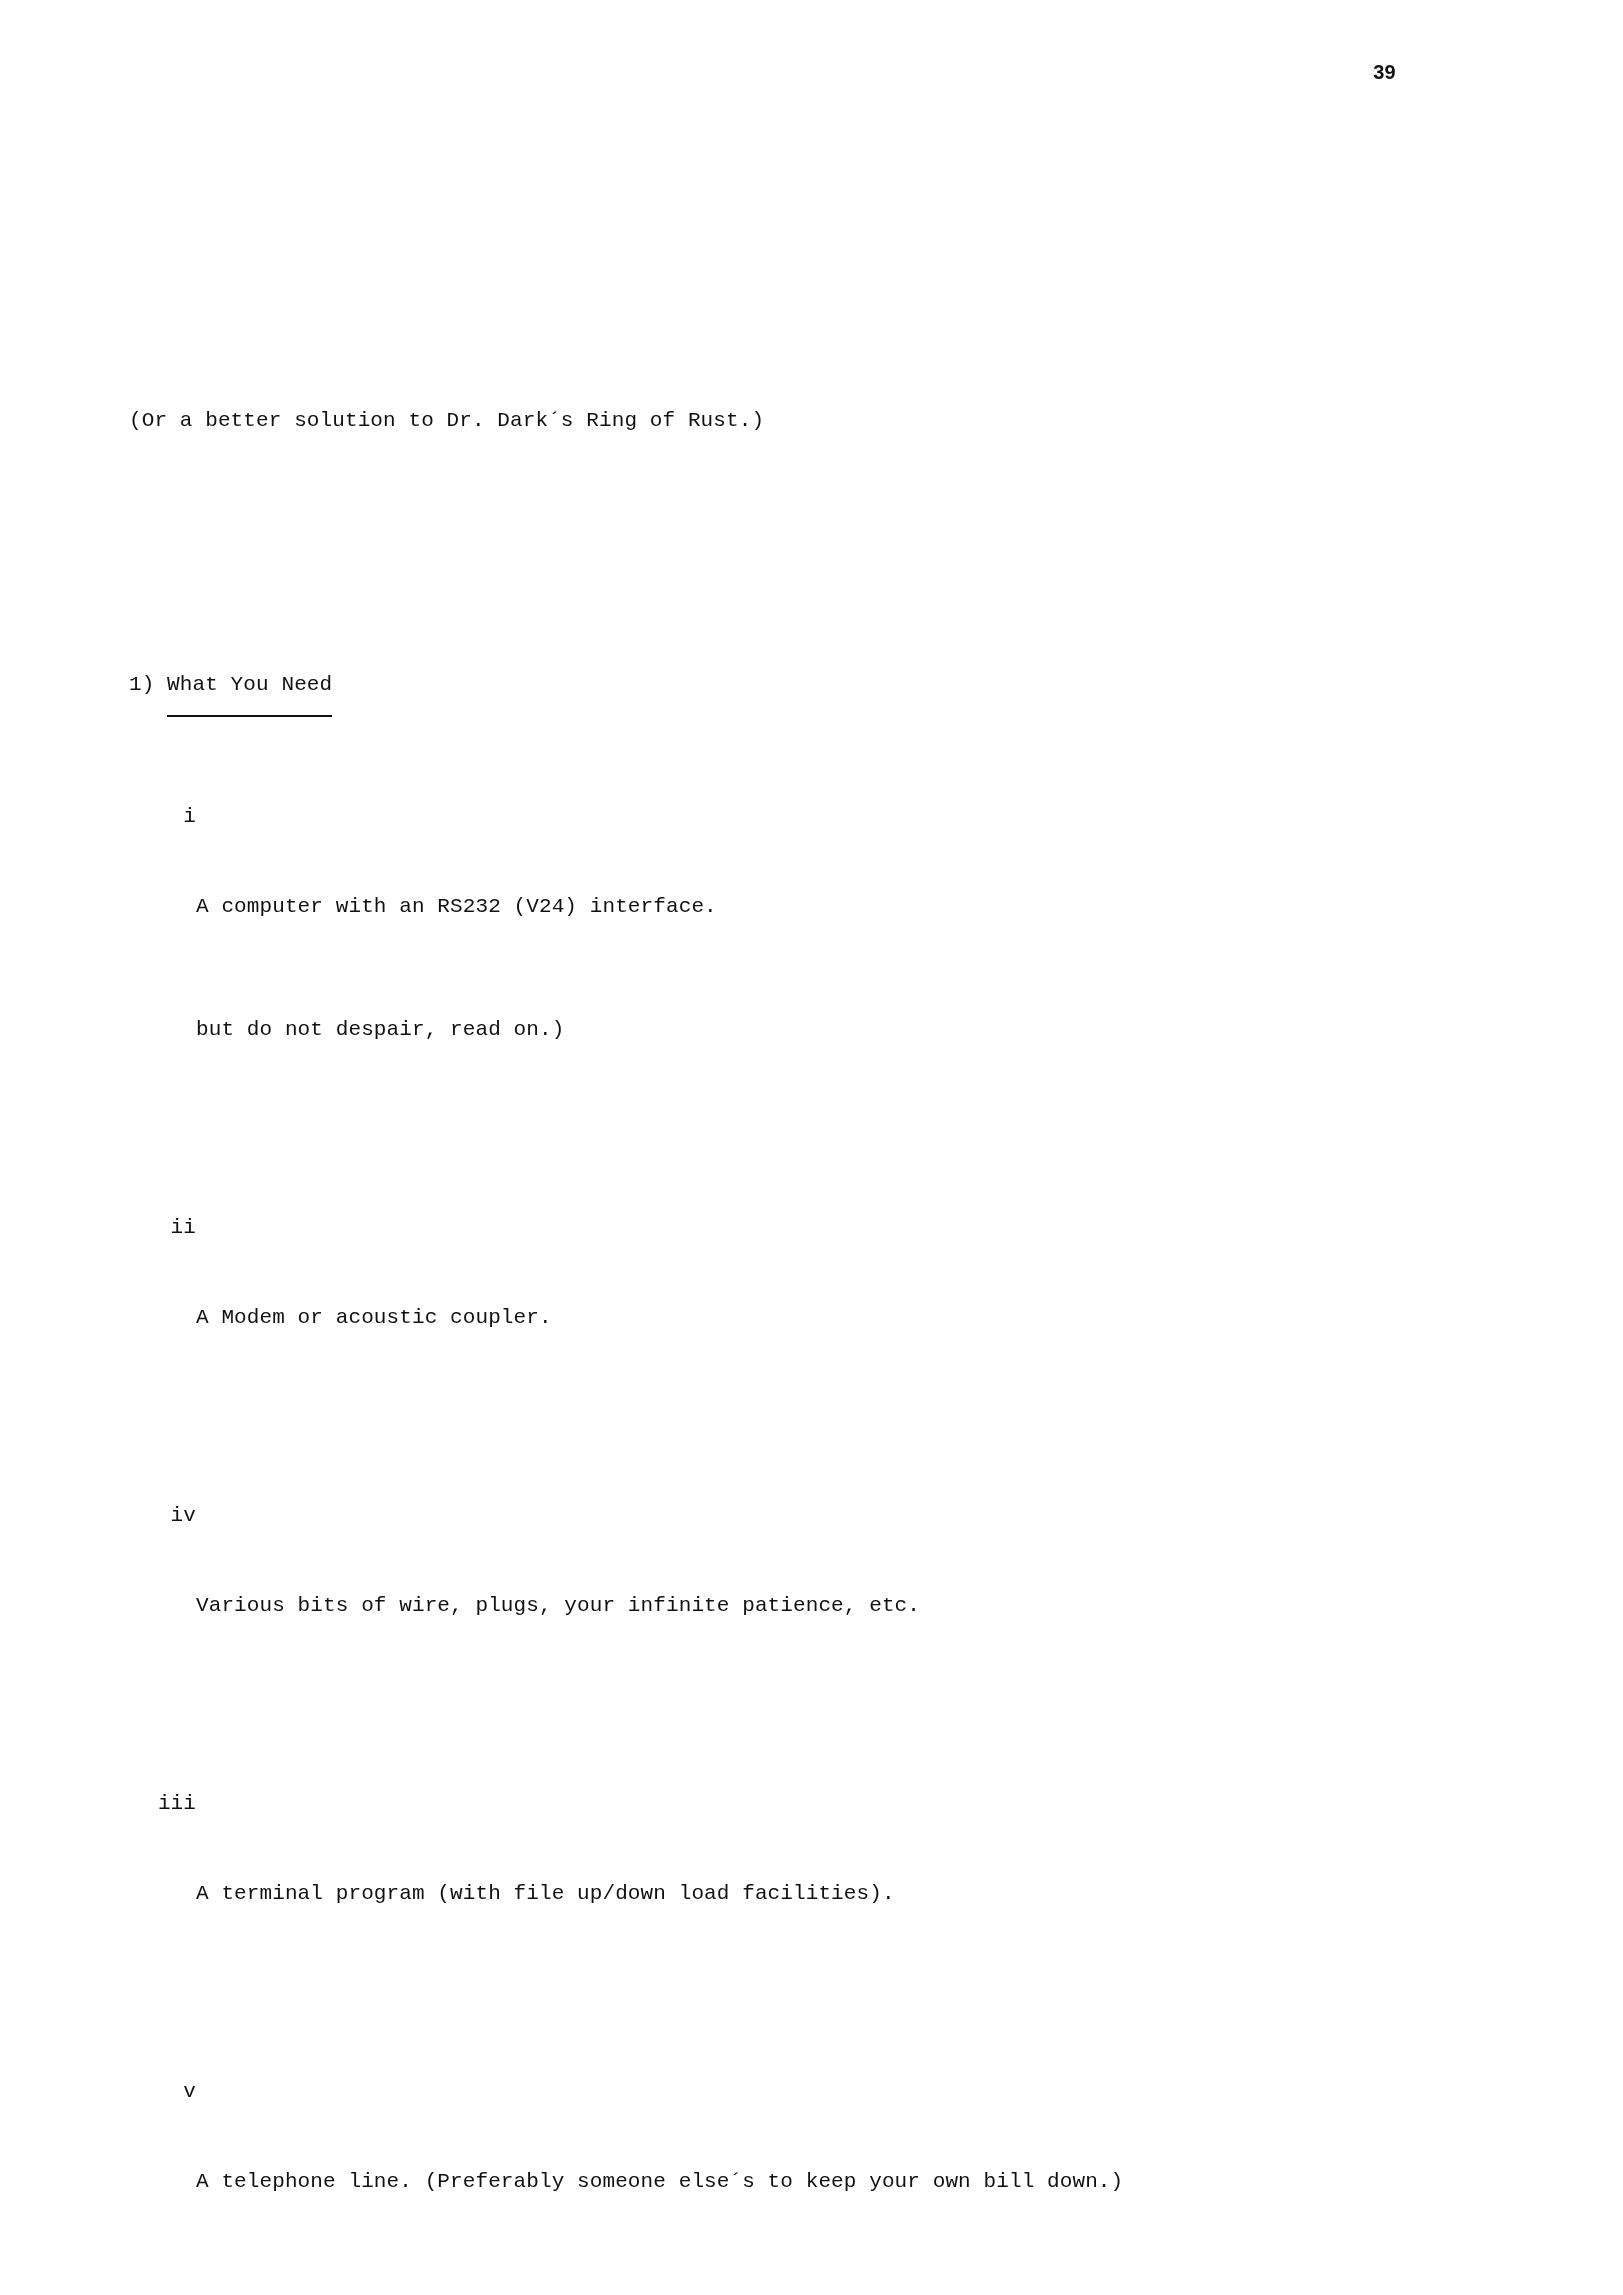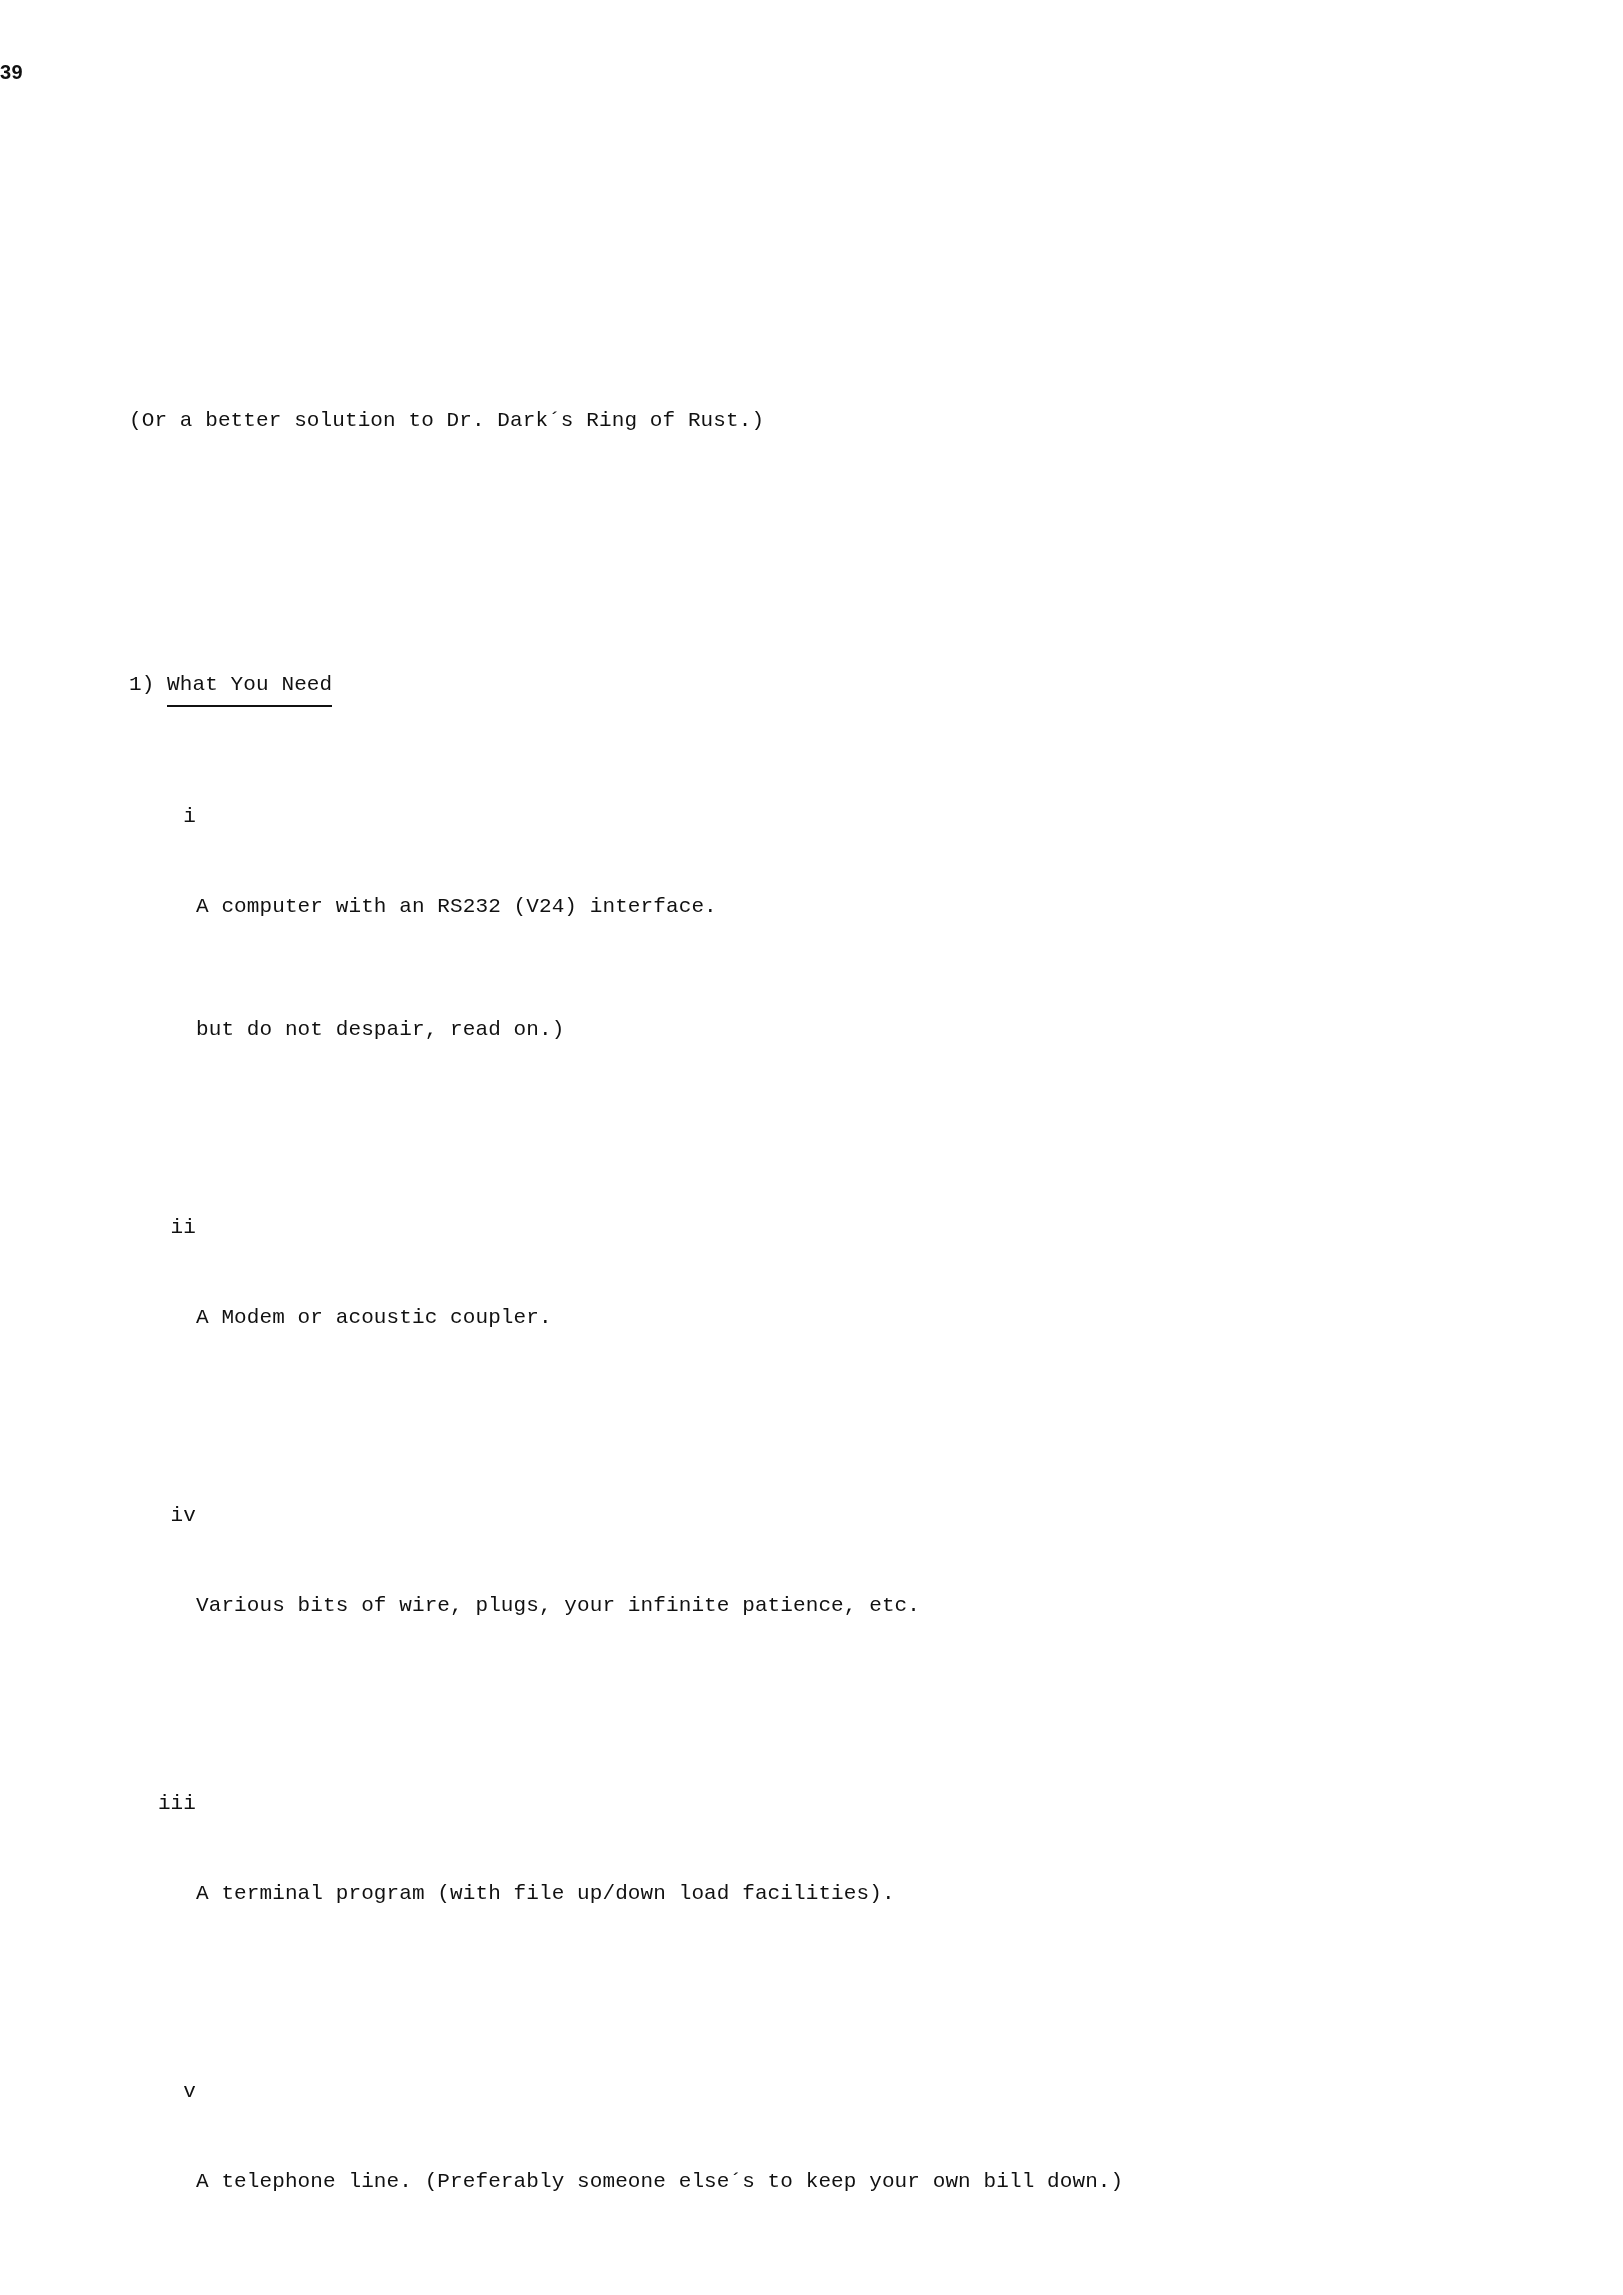--- a/index.html
+++ b/index.html
@@ -23,21 +23,21 @@
     height: 2295px;
     background: #ffffff;
   }
 
   
   .page-number {
     position: absolute;
     top: 61px;
     left: 0;
     width: 1396px;
-    text-align: left;
+    text-align: right;
     font-family: "Liberation Sans", sans-serif;
     font-weight: bold;
     font-size: 20px;
     letter-spacing: 0.3px;
   }
 
   
   .header-row {
     position: absolute;
     top: 236px;
@@ -83,21 +83,21 @@
   }
 
   .sec-head {
     white-space: pre;
   }
   .sec-head .num {
     
   }
   .sec-head .ul {
     border-bottom: 2.8px solid #111111;
-    padding-bottom: 9px;
+    padding-bottom: 19px;
   }
 
   
   .li {
     display: flex;
     align-items: flex-start;
     white-space: pre;
   }
   .li .marker {
     width: 67px;

